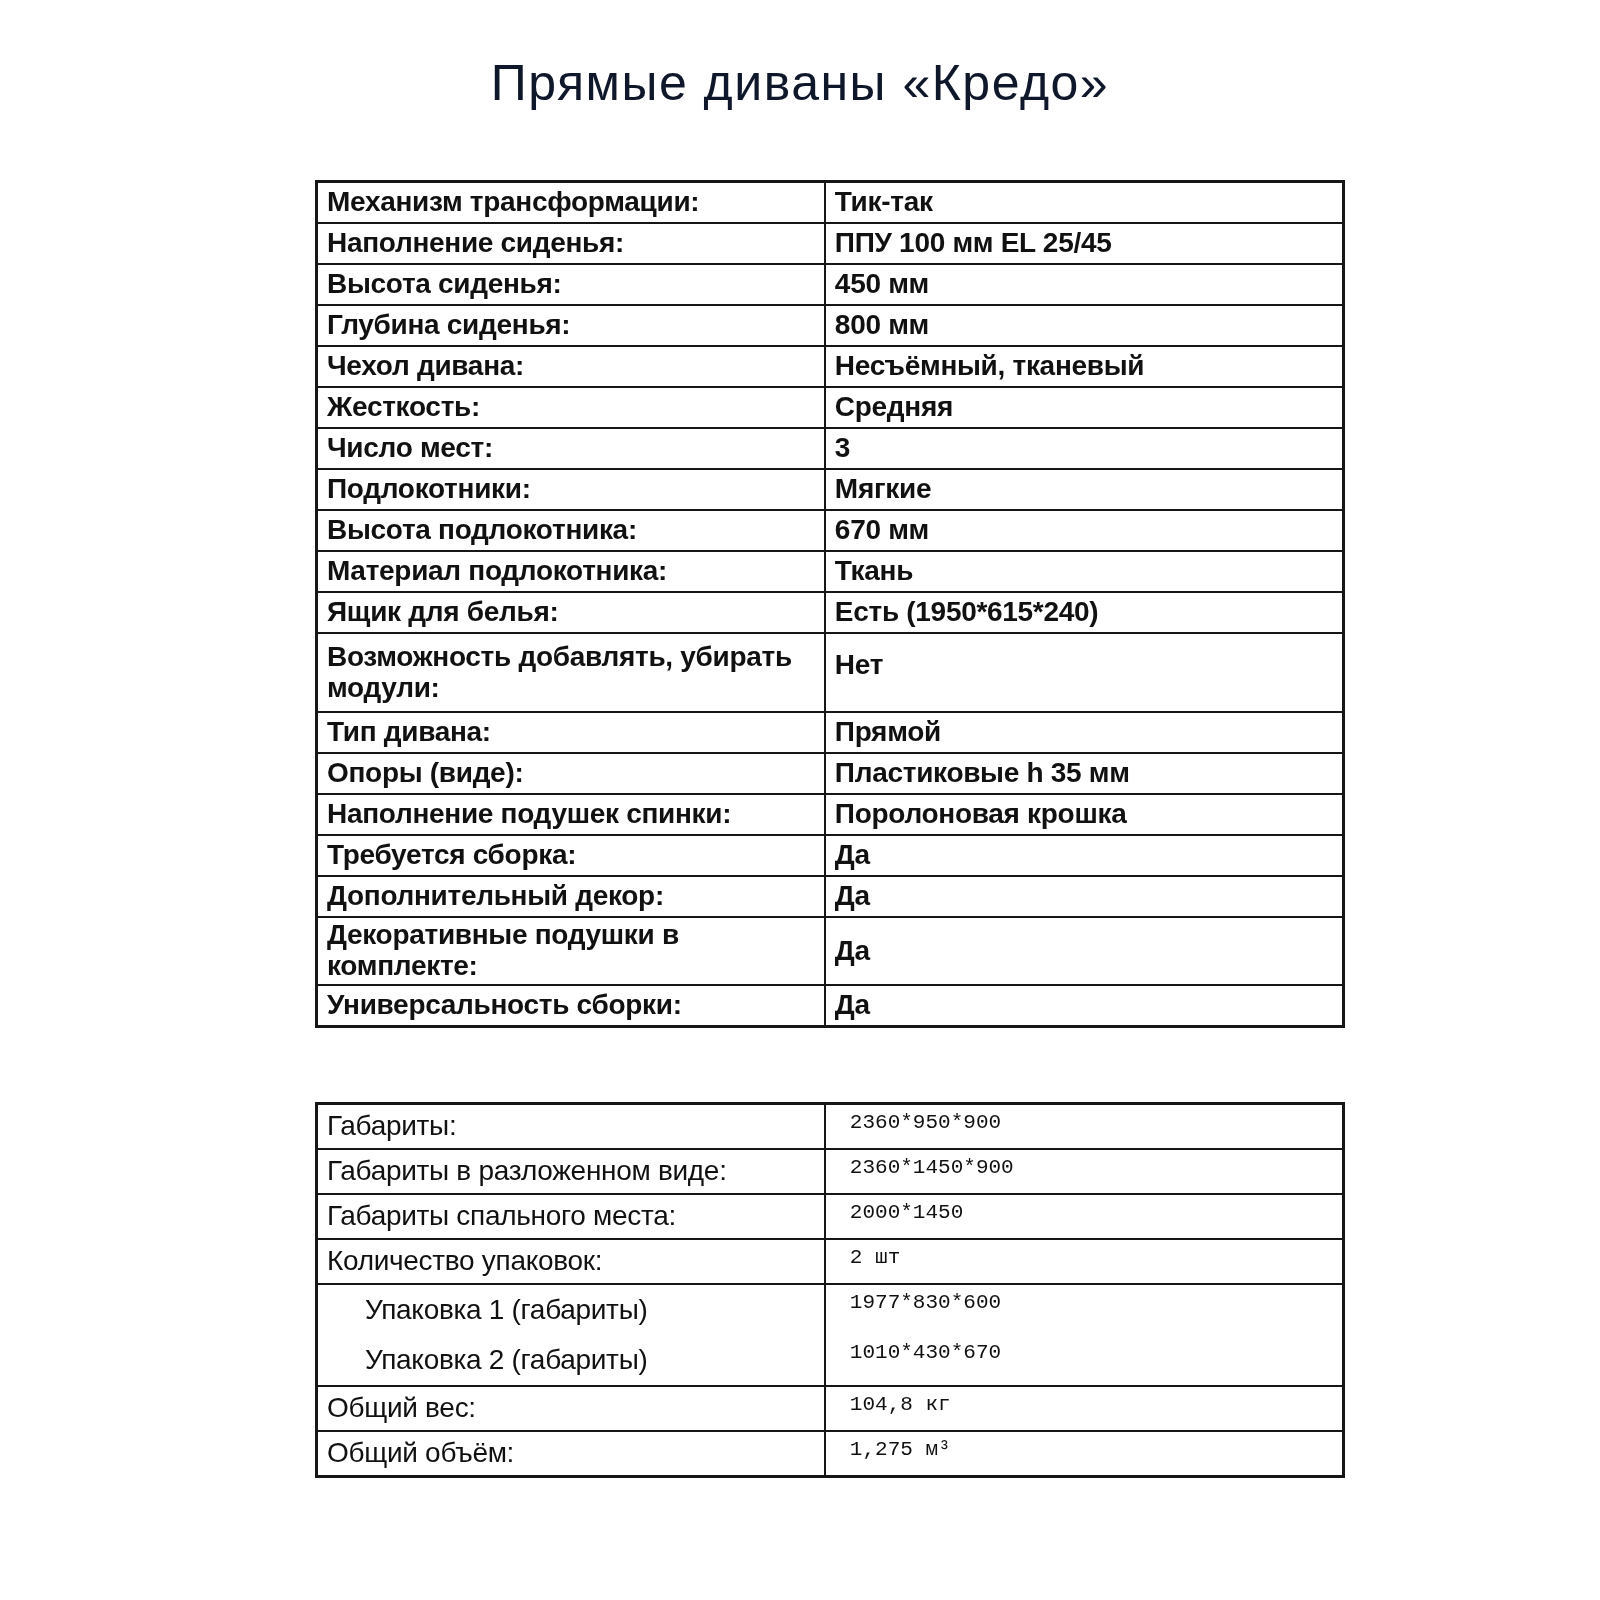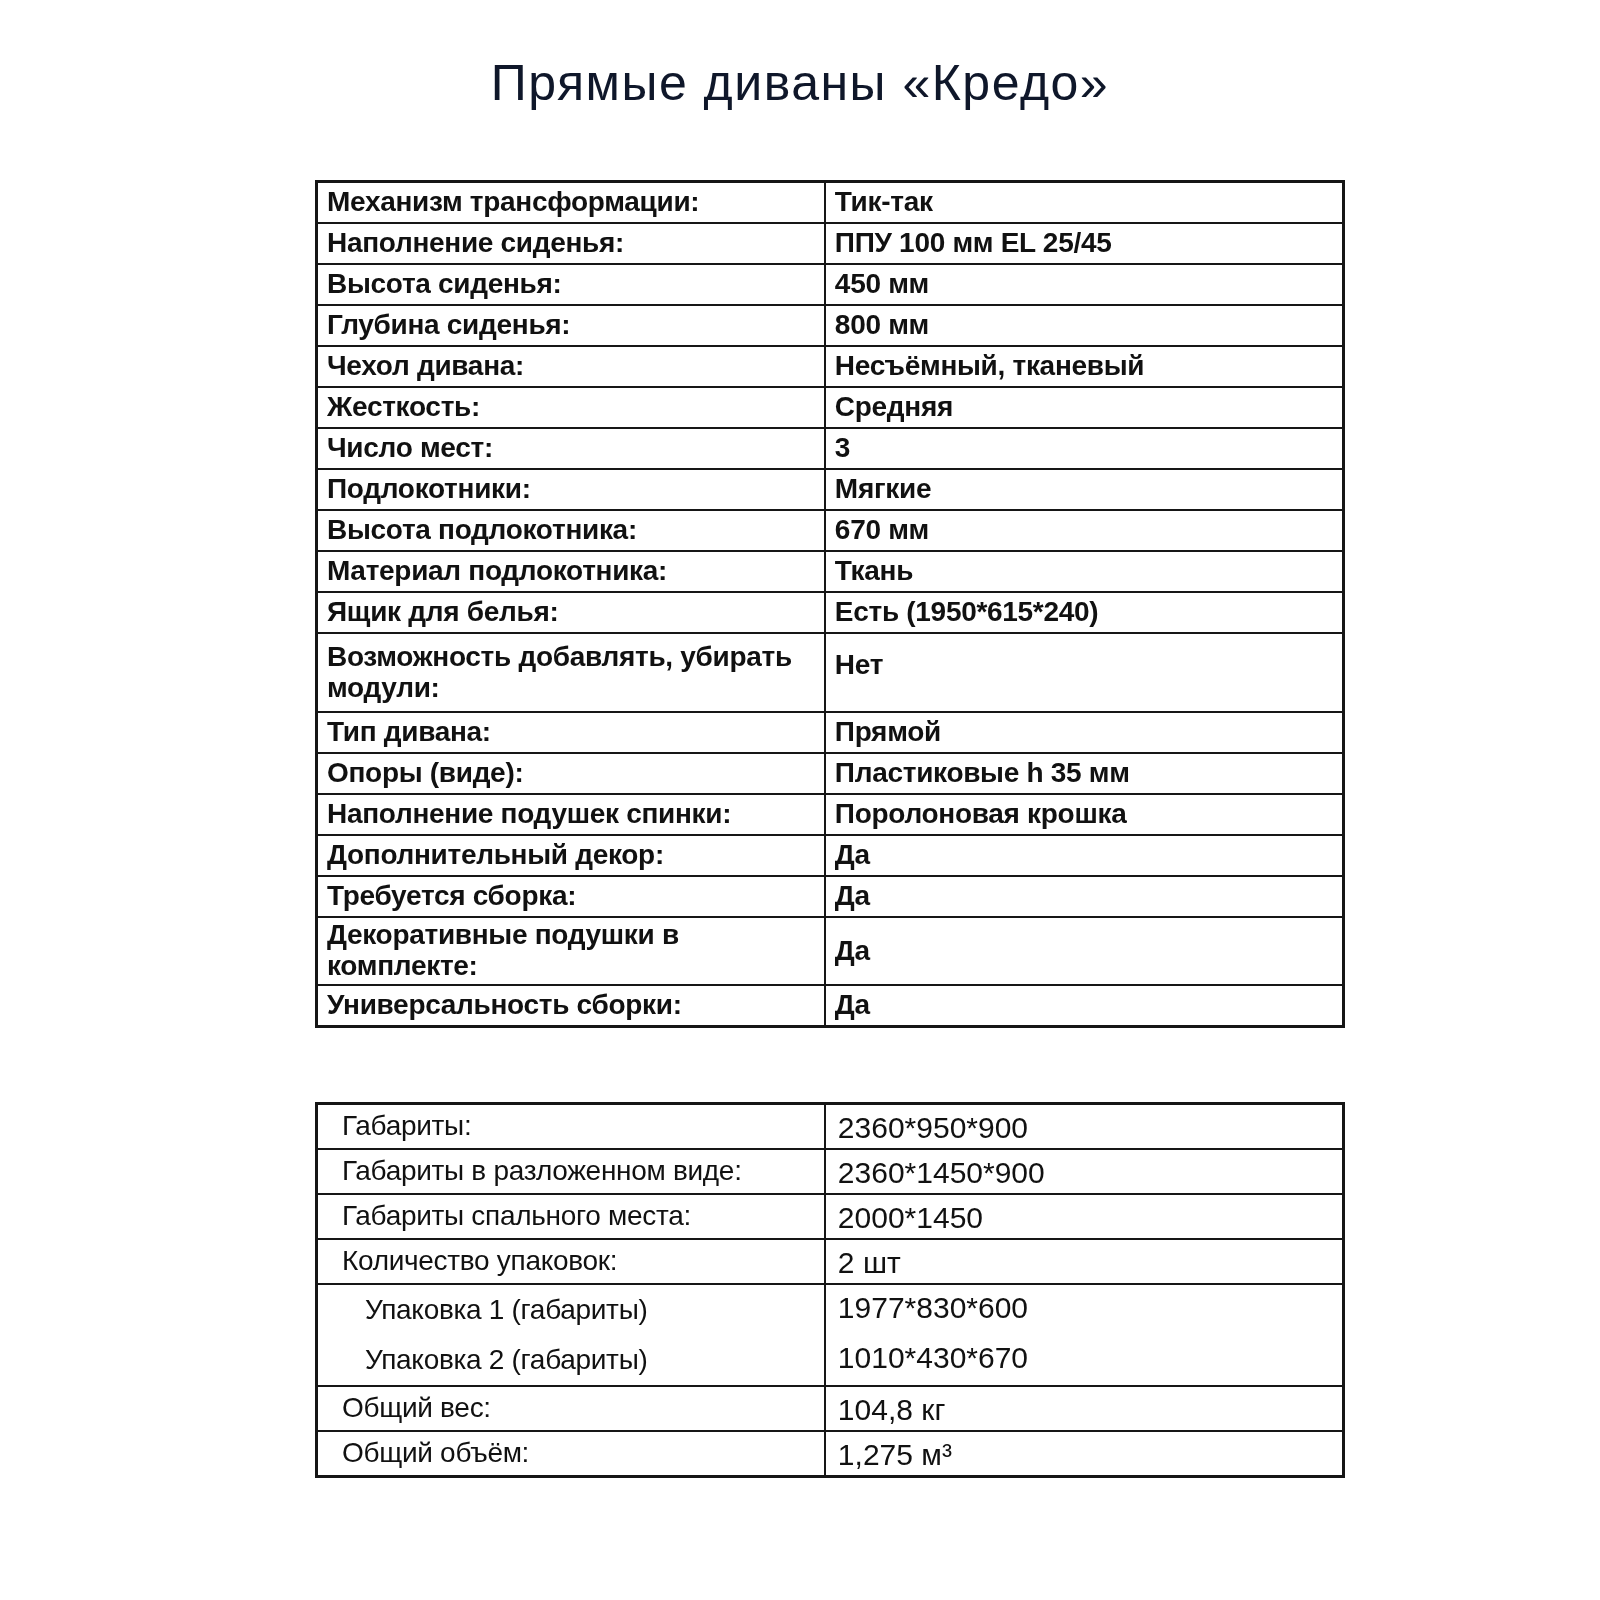--- a/index.html
+++ b/index.html
@@ -60,27 +60,27 @@
   #spec-table td.top-cell { vertical-align: top; padding-top: 15px; }
 
   
   #dim-table { margin-top: 74px; }
   #dim-table td.label {
     height: 40px;
     font-size: 28px;
     line-height: 1.12;
     letter-spacing: -0.3px;
     vertical-align: middle;
-    padding: 1px 8px 2px 24px;
+    padding: 1px 8px 2px 9px;
   }
   #dim-table td.value {
-    font-family: Liberation Sans, sans-serif;
-    font-size: 30px;
+    font-family: Liberation Mono, monospace;
+    font-size: 21px;
     vertical-align: top;
-    padding: 6px 8px 2px 12px;
+    padding: 6px 8px 2px 24px;
   }
   #dim-table tr.pack-a td { border-bottom-style: none; height: 42px; }
   #dim-table tr.pack-b td { border-top-style: none; height: 42px; }
   #dim-table td.indent { padding-left: 47px; }
 </style>
 </head>
 <body>
 
 <h1 class="title">Прямые диваны «Кредо»</h1>
 
@@ -146,25 +146,25 @@
       </tr>
       <tr>
         <td>Опоры (виде):</td>
         <td>Пластиковые h 35 мм</td>
       </tr>
       <tr>
         <td>Наполнение подушек спинки:</td>
         <td>Поролоновая крошка</td>
       </tr>
       <tr>
+        <td>Требуется сборка:</td>
+        <td>Да</td>
+      </tr>
+      <tr>
         <td>Дополнительный декор:</td>
-        <td>Да</td>
-      </tr>
-      <tr>
-        <td>Требуется сборка:</td>
         <td>Да</td>
       </tr>
       <tr>
         <td>Декоративные подушки в комплекте:</td>
         <td>Да</td>
       </tr>
       <tr>
         <td>Универсальность сборки:</td>
         <td>Да</td>
       </tr>

